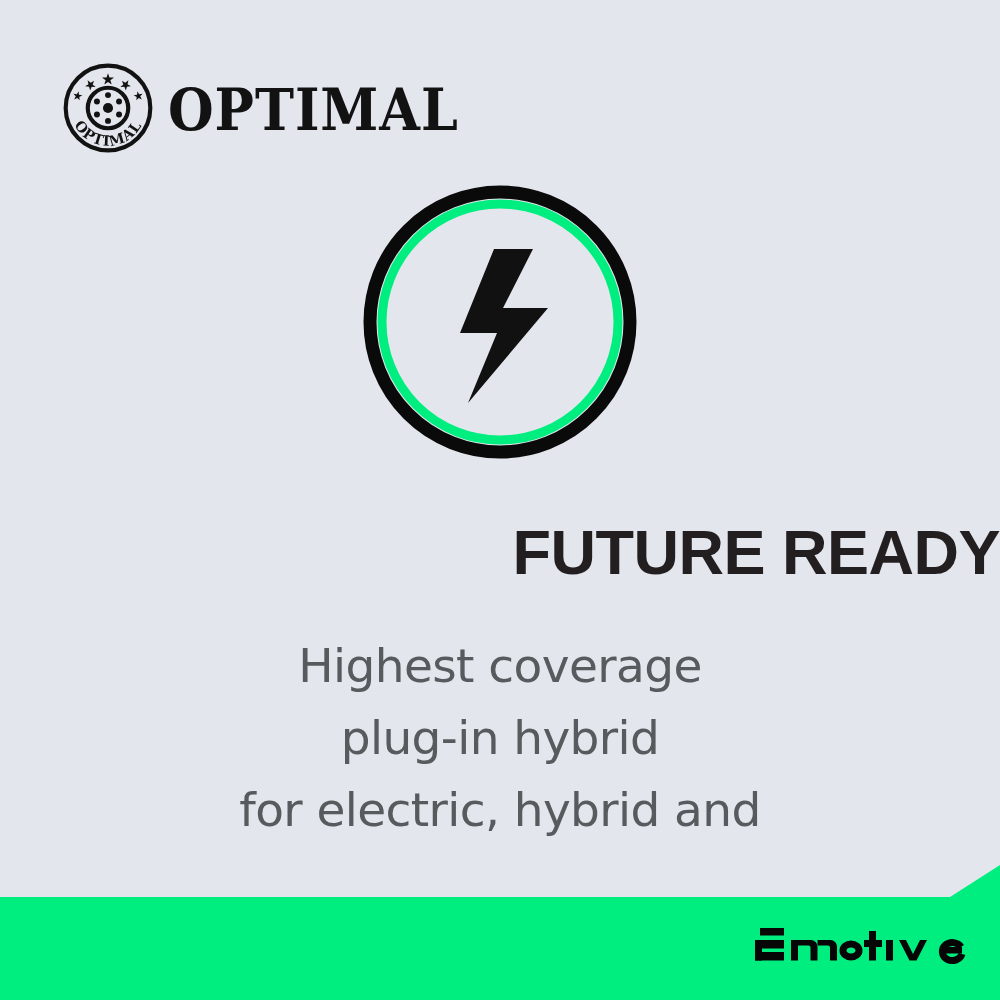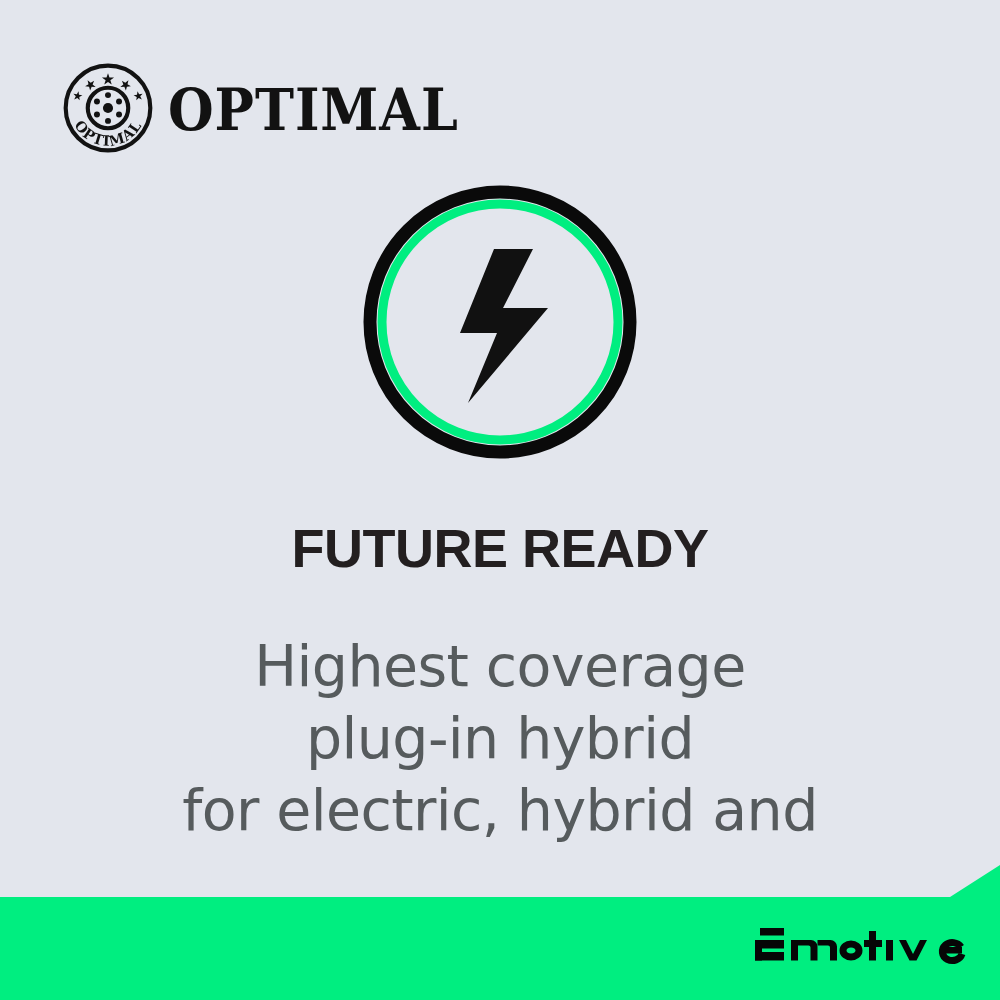--- a/index.html
+++ b/index.html
@@ -62,39 +62,39 @@
     width: 274px;
     height: 274px;
   }
 
   
   .headline {
     position: absolute;
     left: 0;
     top: 521px;
     width: 1000px;
-    text-align: center;
+    text-align: right;
     font-family: "Liberation Sans", sans-serif;
     font-weight: 700;
-    font-size: 54px;
+    font-size: 63px;
     line-height: 1;
     letter-spacing: -0.5px;
     color: #231f20;
     white-space: nowrap;
   }
 
   .subcopy {
     position: absolute;
     left: 0;
     top: 630px;
     width: 1000px;
     text-align: center;
     font-family: "DejaVu Sans", sans-serif;
     font-weight: 400;
-    font-size: 57px;
+    font-size: 47px;
     line-height: 72px;
     letter-spacing: -0.6px;
     color: #565b5d;
   }
   .subcopy .line {
     display: block;
     white-space: nowrap;
   }
 
   

